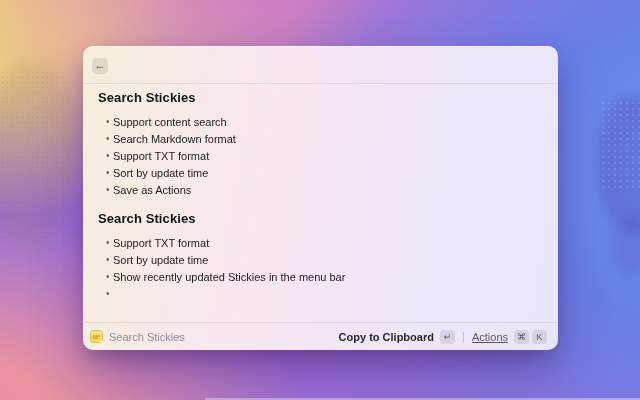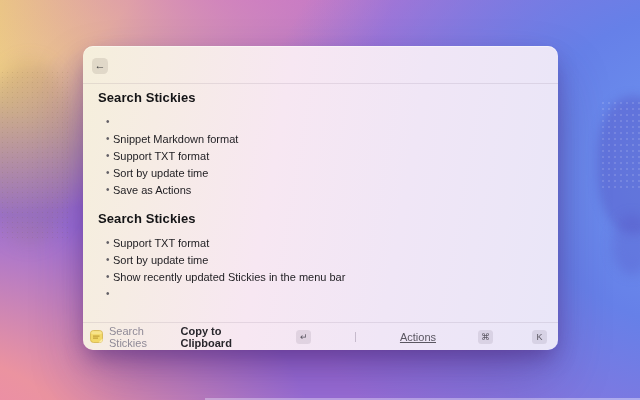--- a/index.html
+++ b/index.html
@@ -114,21 +114,21 @@
     display: flex; align-items: center;
     padding: 0 11px 0 7px;
     border-radius: 0 0 10px 10px;
   }
   .footer-app-icon { width: 13px; height: 13px; flex: 0 0 13px; }
   .footer-placeholder {
     margin-left: 6px;
     font-size: 11px; color: #8f8a97;
   }
   .footer-spacer { flex: 1 1 auto; }
-  .footer-right { display: flex; align-items: center; gap: 36px; }
+  .footer-right { display: flex; align-items: center; }
   .primary-action-label {
     font-size: 11px; font-weight: 700; color: #28262c;
   }
   .key-badge {
     min-width: 9px; height: 14px; padding: 0 3px;
     border-radius: 3.5px;
     background: rgba(96,80,104,0.13);
     color: #5a5661;
     font-size: 9px; line-height: 14px;
     display: flex; align-items: center; justify-content: center;
@@ -160,24 +160,25 @@
       <span>←</span>
     </div>
   </div>
 
   <div class="window-content">
       <section class="feature-section">
         <h2 class="section-title">Search Stickies</h2>
         <ul class="feature-list">
           <li class="feature-item">
             <span class="bullet">•</span>
-          </li>
-          <li class="feature-item">
-            <span class="bullet">•</span>
-            <span class="item-text">Snippet Markdown format</span>
+            <span class="item-text">Support content search</span>
+          </li>
+          <li class="feature-item">
+            <span class="bullet">•</span>
+            <span class="item-text">Search Markdown format</span>
           </li>
           <li class="feature-item">
             <span class="bullet">•</span>
             <span class="item-text">Support TXT format</span>
           </li>
           <li class="feature-item">
             <span class="bullet">•</span>
             <span class="item-text">Sort by update time</span>
           </li>
           <li class="feature-item">

